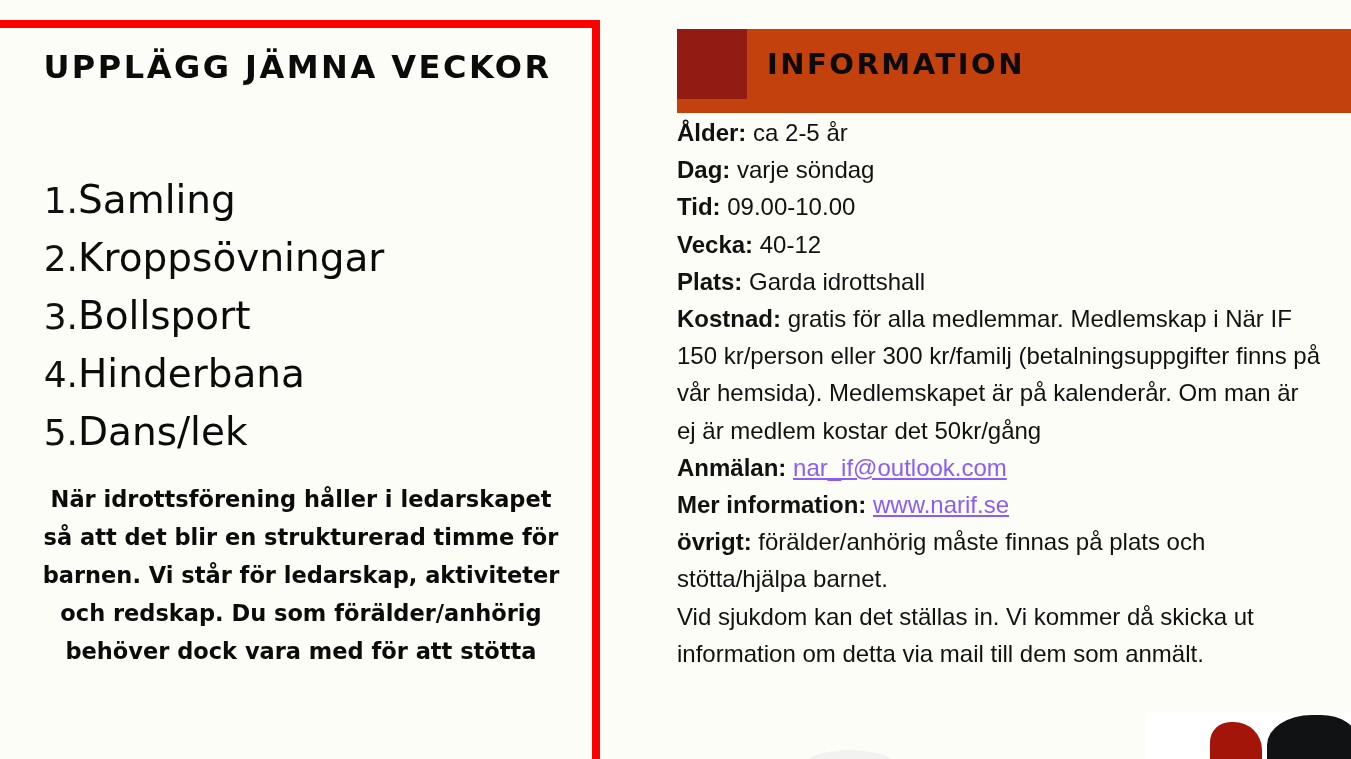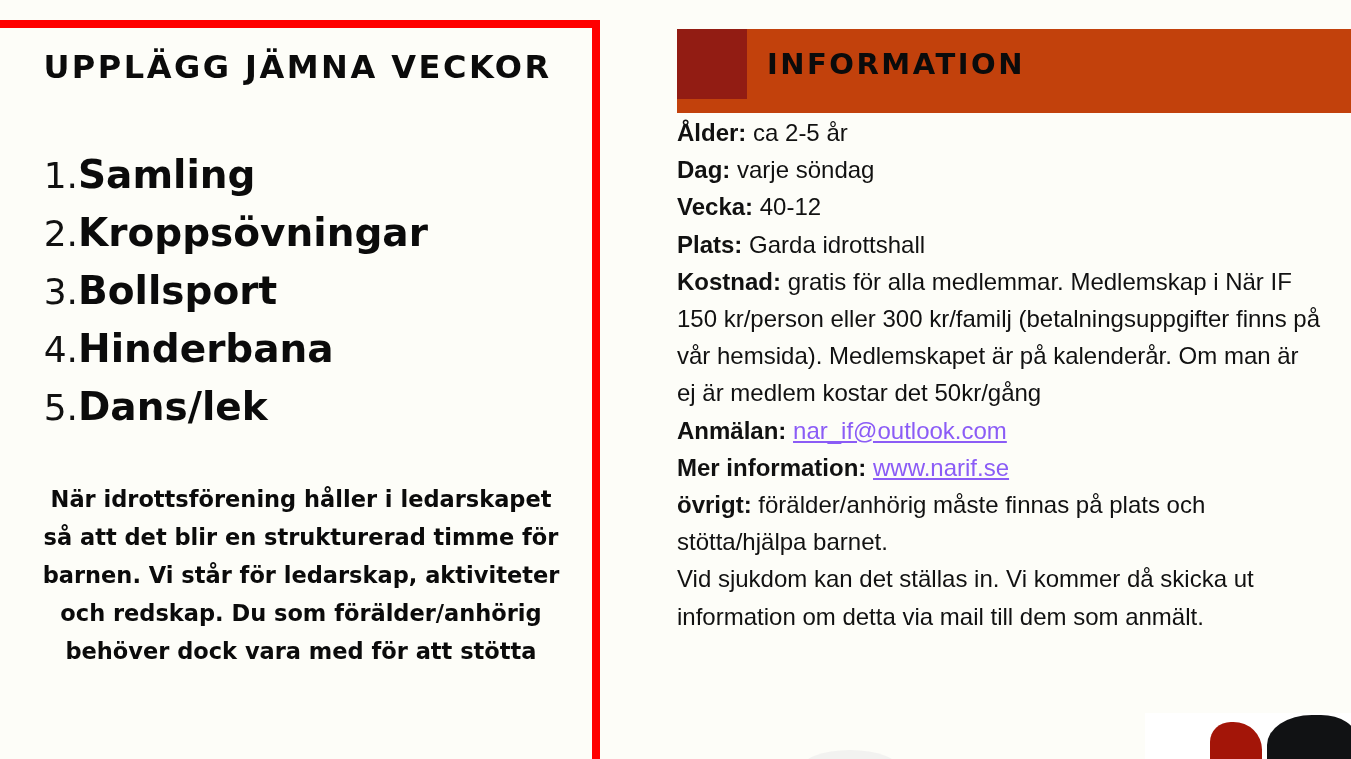--- a/index.html
+++ b/index.html
@@ -16,21 +16,21 @@
       border: 8px solid #ff0000; border-left: none; box-sizing: border-box;
     }
     .left-title {
       position: absolute; left: 0; top: 48px; width: 595px; text-align: center;
       font-family: "DejaVu Sans", sans-serif; font-weight: bold;
       font-size: 32px; letter-spacing: 2.5px; color: #0b0b0b;
     }
     .steps { position: absolute; left: 34px; top: 152px; margin: 0; padding: 0; list-style: none; }
     .steps li { height: 58px; display: flex; align-items: baseline; }
     .steps .num { width: 44px; text-align: right; font-size: 36px; font-weight: normal; color: #111; }
-    .steps .lbl { font-size: 39px; font-weight: bold; color: #0b0b0b; }
+    .steps .lbl { font-size: 39px; font-weight: normal; color: #0b0b0b; margin-top: 25px; }
     .desc {
       position: absolute; left: 0; top: 480px; width: 602px; text-align: center;
       font-weight: bold; font-size: 22.5px; line-height: 38px; color: #0b0b0b;
     }
 
     .info-header { position: absolute; left: 677px; top: 29px; width: 674px; height: 84px; background: #c2410c; }
     .info-header .dark { position: absolute; left: 0; top: 0; width: 70px; height: 70px; background: #921c13; }
     .info-header .title {
       position: absolute; left: 90px; top: 0; line-height: 70px;
       font-weight: bold; font-size: 29px; letter-spacing: 2.5px; color: #0b0b0b;
@@ -88,20 +88,21 @@
 </div>
 
 <div class="info-header">
   <div class="dark"></div>
   <div class="title">INFORMATION</div>
 </div>
 
 <div class="info">
   <div class="row"><b>Ålder:</b> <span>ca 2-5 år</span></div>
   <div class="row"><b>Dag:</b> <span>varje söndag</span></div>
+  <div class="row"><b>Tid:</b> <span>09.00-10.00</span></div>
   <div class="row"><b>Vecka:</b> <span>40-12</span></div>
   <div class="row"><b>Plats:</b> <span>Garda idrottshall</span></div>
   <div class="row" style="padding-right:30px"><b>Kostnad:</b> <span>gratis för alla medlemmar. Medlemskap i När IF 150 kr/person eller 300 kr/familj (betalningsuppgifter finns på vår hemsida). Medlemskapet är på kalenderår. Om man är ej är medlem kostar det 50kr/gång</span></div>
   <div class="row"><b>Anmälan:</b> <a>nar_if@outlook.com</a></div>
   <div class="row"><b>Mer information:</b> <a>www.narif.se</a></div>
   <div class="row" style="padding-right:50px"><b>övrigt:</b> <span>förälder/anhörig måste finnas på plats och stötta/hjälpa barnet.</span></div>
   <div class="row">Vid sjukdom kan det ställas in. Vi kommer då skicka ut information om detta via mail till dem som anmält.</div>
 </div>
 
 <div class="photo-left"></div>

